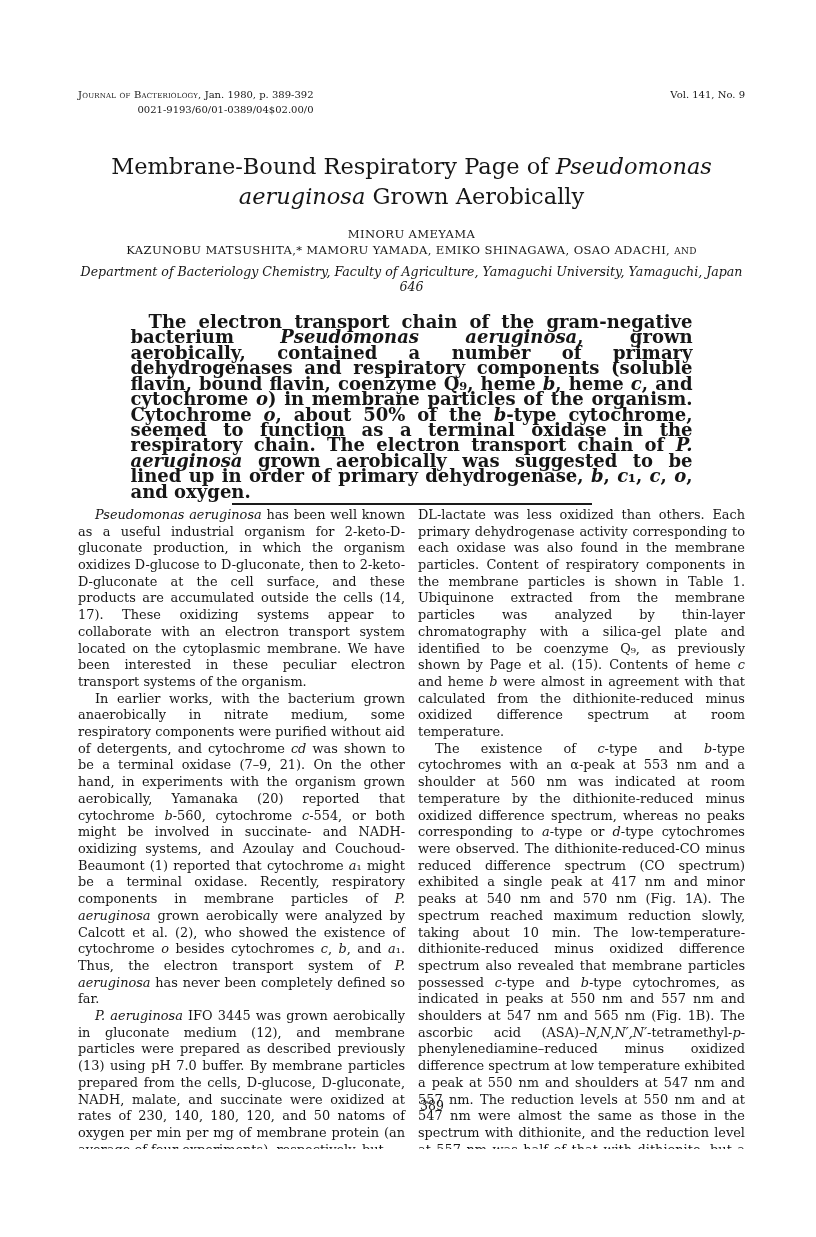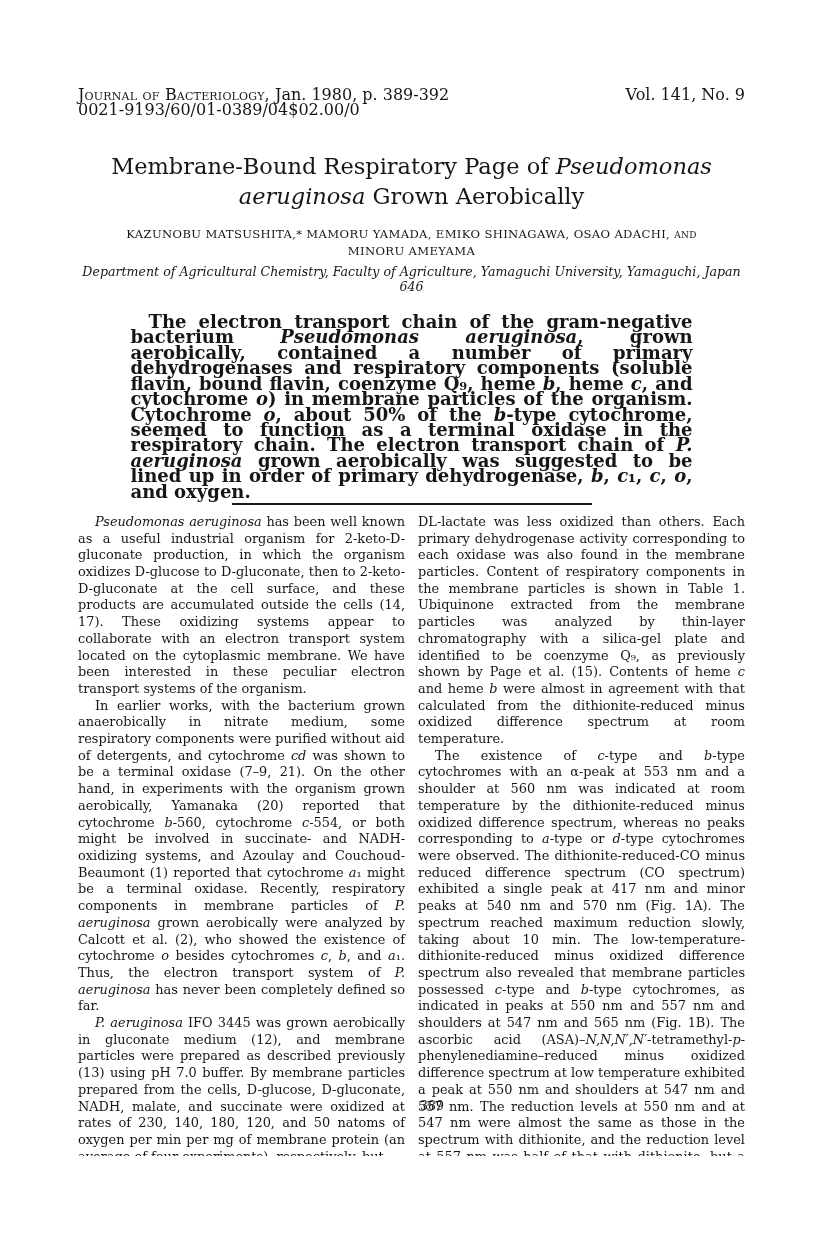--- a/index.html
+++ b/index.html
@@ -21,22 +21,23 @@
     left: 78px;
     top: 0;
     width: 667px;
     padding-top: 88px;
   }
   
   .journal-header {
     display: flex;
     justify-content: space-between;
     align-items: flex-start;
-    font-size: 16px;
+    font-size: 10px;
     line-height: 14.5px;
+    text-align: right;
   }
   .jh-smallcaps { font-variant: small-caps; letter-spacing: 0.2px; }
   .jh-right { white-space: nowrap; }
   
   .article-title {
     margin-top: 34px;
     text-align: center;
     font-size: 22.5px;
     line-height: 30px;
     font-weight: normal;
@@ -69,21 +70,21 @@
   .divider-rule {
     width: 360px;
     margin: 4px auto 0;
     border: 0;
     border-top: 2px solid #1a1a1a;
   }
   
   .columns {
     display: flex;
     gap: 13px;
-    margin-top: 9px;
+    margin-top: 2px;
     height: 642px;
     overflow: hidden;
     font-size: 12.9px;
     line-height: 16.7px;
     text-align: justify;
   }
   .col { width: 327px; }
   .col p { margin: 0; text-indent: 17px; }
   .col p.no-indent { text-indent: 0; }
   .it { font-style: italic; }
@@ -107,26 +108,26 @@
       <div class="jh-left">
         <div><span class="jh-smallcaps">Journal of Bacteriology,</span><span> Jan. 1980, p. 389-392</span></div>
         <div>0021-9193/60/01-0389/04$02.00/0</div>
       </div>
       <div class="jh-right">Vol. 141, No. 9</div>
     </div>
 
     <h1 class="article-title"><span>Membrane-Bound Respiratory Page of </span><span class="it">Pseudomonas aeruginosa</span><span> Grown Aerobically</span></h1>
 
     <div class="authors">
+      <div>MINORU AMEYAMA</div>
       <div><span>KAZUNOBU MATSUSHITA,* MAMORU YAMADA, EMIKO SHINAGAWA, OSAO ADACHI, </span><span class="and-word">AND</span></div>
-      <div>MINORU AMEYAMA</div>
     </div>
 
     <div class="affiliation">
-      <div>Department of Agricultural Chemistry, Faculty of Agriculture, Yamaguchi University, Yamaguchi, Japan</div>
+      <div>Department of Bacteriology Chemistry, Faculty of Agriculture, Yamaguchi University, Yamaguchi, Japan</div>
       <div>646</div>
     </div>
 
     <p class="abstract"><span>The electron transport chain of the gram-negative bacterium </span><span class="it">Pseudomonas aeruginosa</span><span>, grown aerobically, contained a number of primary dehydrogenases and respiratory components (soluble flavin, bound flavin, coenzyme Q₉, heme </span><span class="it">b</span><span>, heme </span><span class="it">c</span><span>, and cytochrome </span><span class="it">o</span><span>) in membrane particles of the organism. Cytochrome </span><span class="it">o</span><span>, about 50% of the </span><span class="it">b</span><span>-type cytochrome, seemed to function as a terminal oxidase in the respiratory chain. The electron transport chain of </span><span class="it">P. aeruginosa</span><span> grown aerobically was suggested to be lined up in order of primary dehydrogenase, </span><span class="it">b</span><span>, </span><span class="it">c</span><span>₁, </span><span class="it">c</span><span>, </span><span class="it">o</span><span>, and oxygen.</span></p>
 
     <hr class="divider-rule">
 
     <div class="columns">
       <div class="col">
         <p><span></span><span class="it">Pseudomonas aeruginosa</span><span> has been well known as a useful industrial organism for 2-keto-D-gluconate production, in which the organism oxidizes D-glucose to D-gluconate, then to 2-keto-D-gluconate at the cell surface, and these products are accumulated outside the cells (14, 17). These oxidizing systems appear to collaborate with an electron transport system located on the cytoplasmic membrane. We have been interested in these peculiar electron transport systems of the organism.</span></p>

